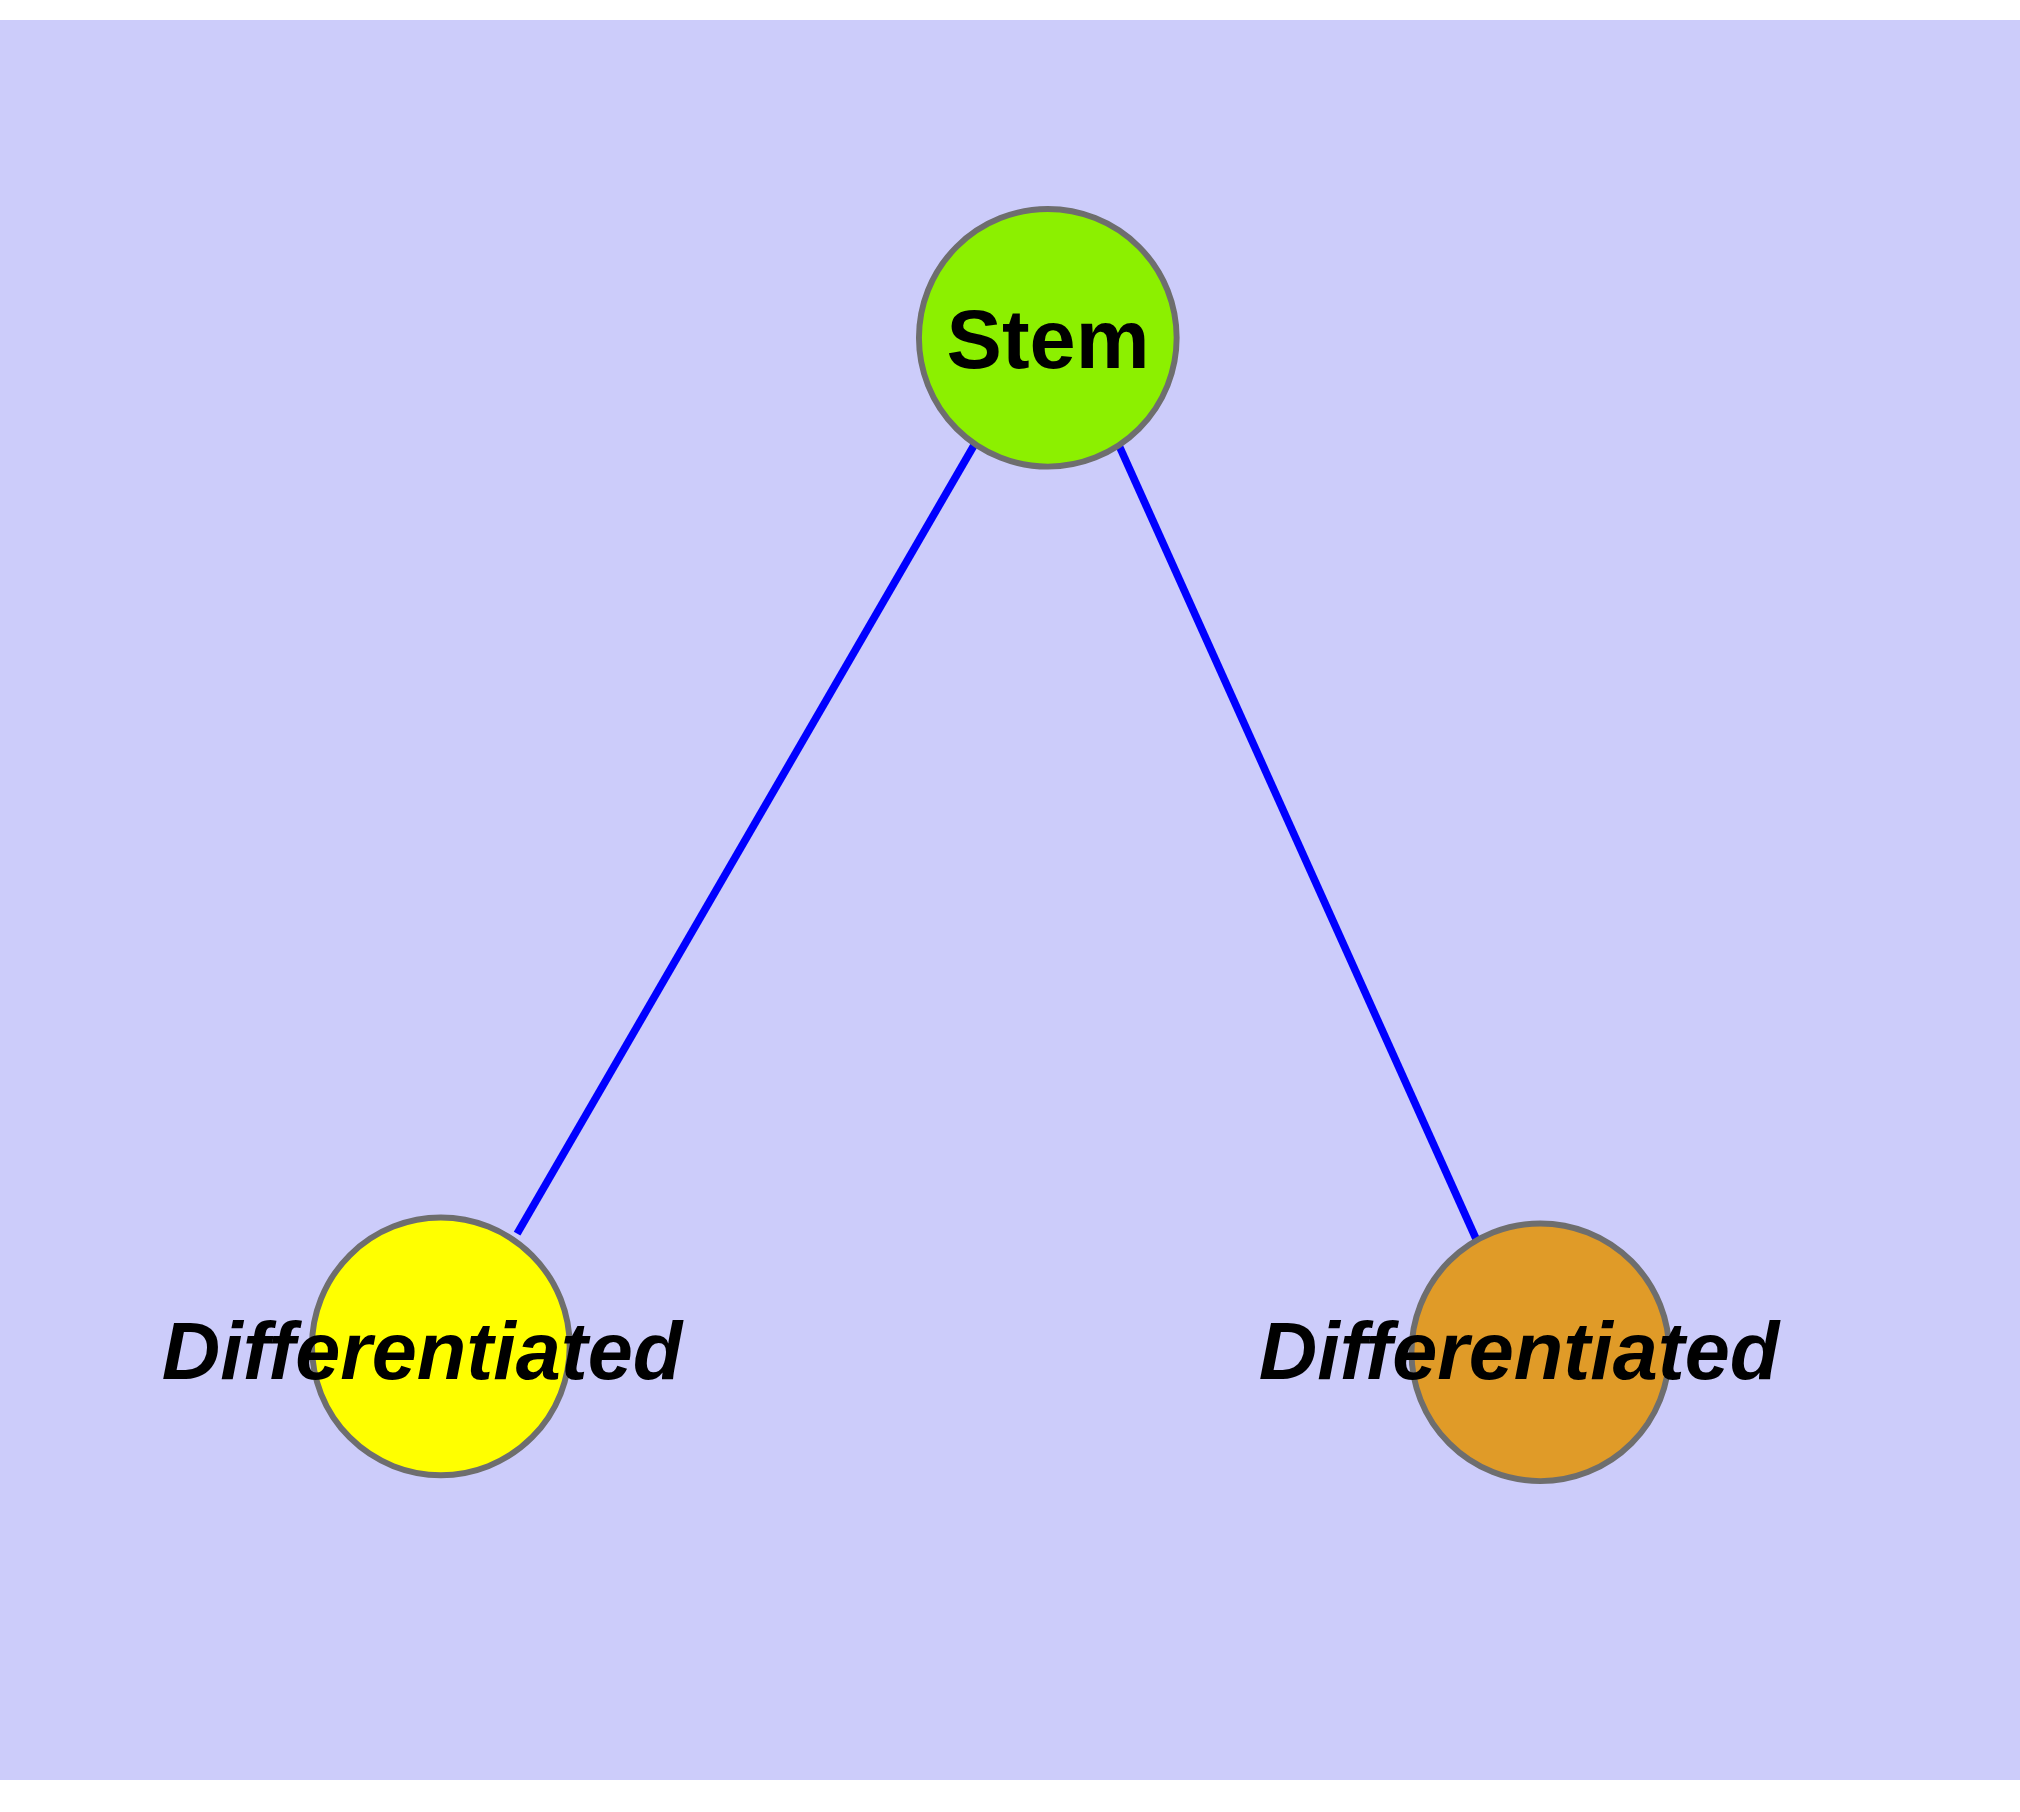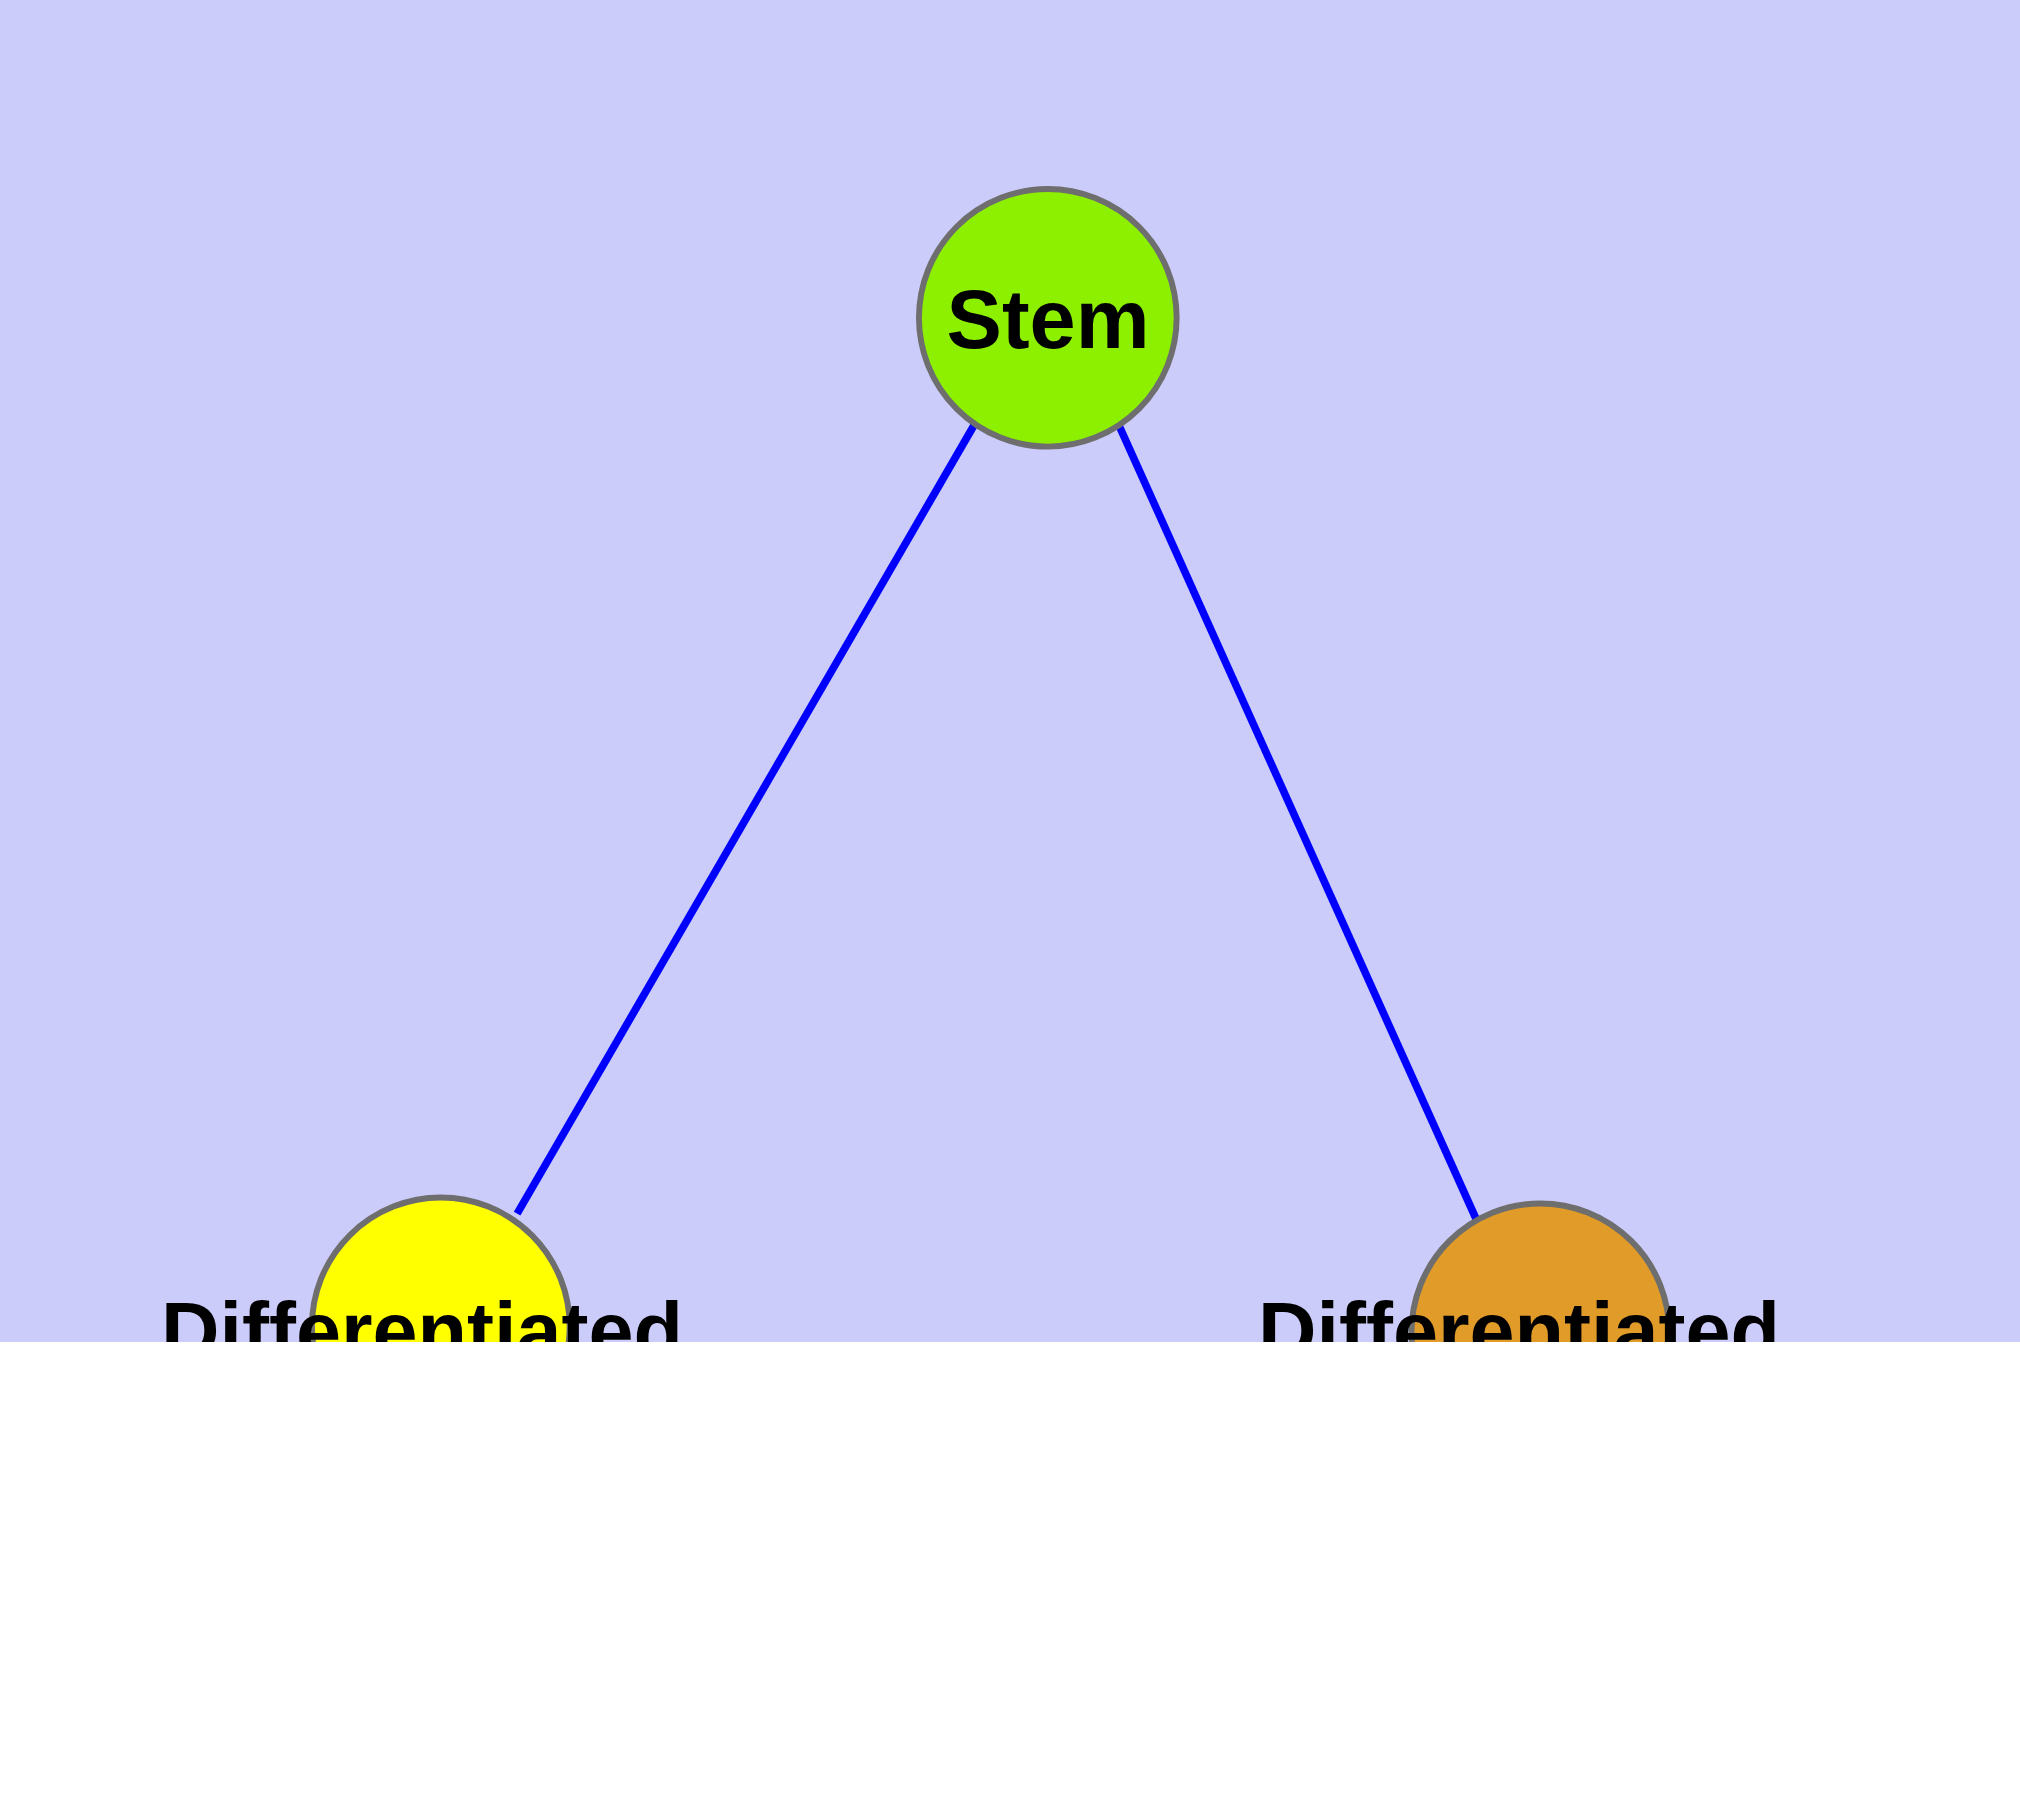--- a/index.html
+++ b/index.html
@@ -34,26 +34,27 @@
     white-space: pre;
     line-height: 1.12;
     pointer-events: none;
     transform: translate(-50%, -50%);
   }
   .node-label.single {
     font-size: 83px;
   }
   .node-label.double {
     font-size: 81px;
+    font-style: italic;
   }
 </style>
 </head>
 <body>
 
-<div id="canvas" style="width: 2021px; height: 1342px;">
+<div id="canvas" style="width: 2021px; height: 1760px; margin-top: 20px;">
 
   <div id="bg" style="background: rgb(204, 204, 250);"></div>
 
   <svg id="graph-svg" viewBox="0 0 2384 2138" preserveAspectRatio="none" xmlns="http://www.w3.org/2000/svg" style="width: 2021px; height: 1812px;">
     <g id="edges-group">
         <line x1="1150" y1="500" x2="610" y2="1432" stroke="#0000ff" stroke-width="9" stroke-linecap="butt"></line>
         <line x1="1320" y1="502" x2="1742" y2="1440" stroke="#0000ff" stroke-width="9" stroke-linecap="butt"></line>
       </g>
     <g id="nodes-group">
         <circle cx="1236" cy="375" r="152" fill="#8cf000" stroke="#6e6e6e" stroke-width="7"></circle>

